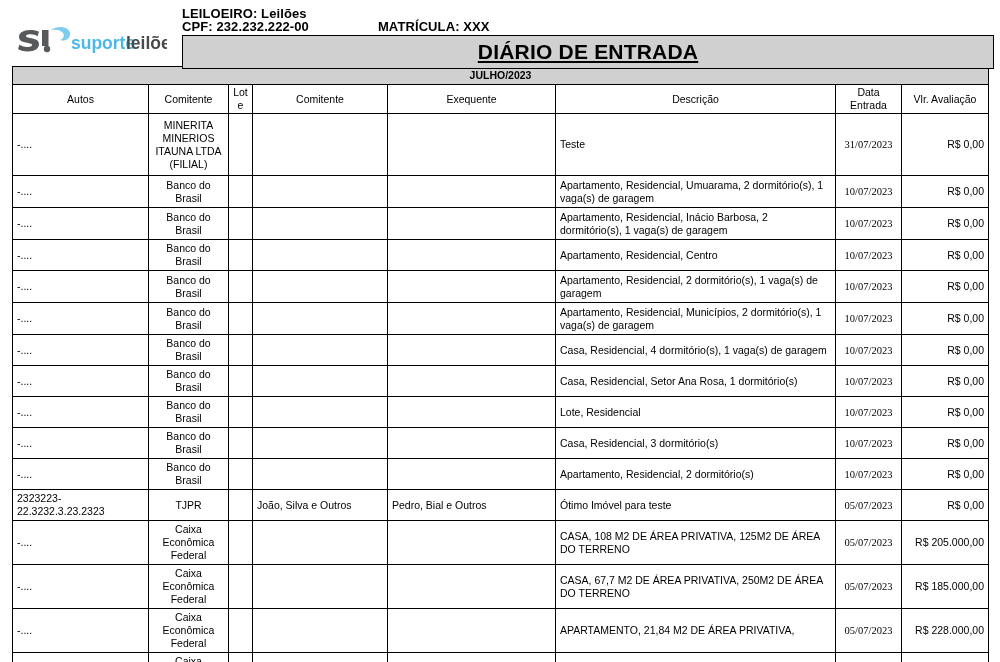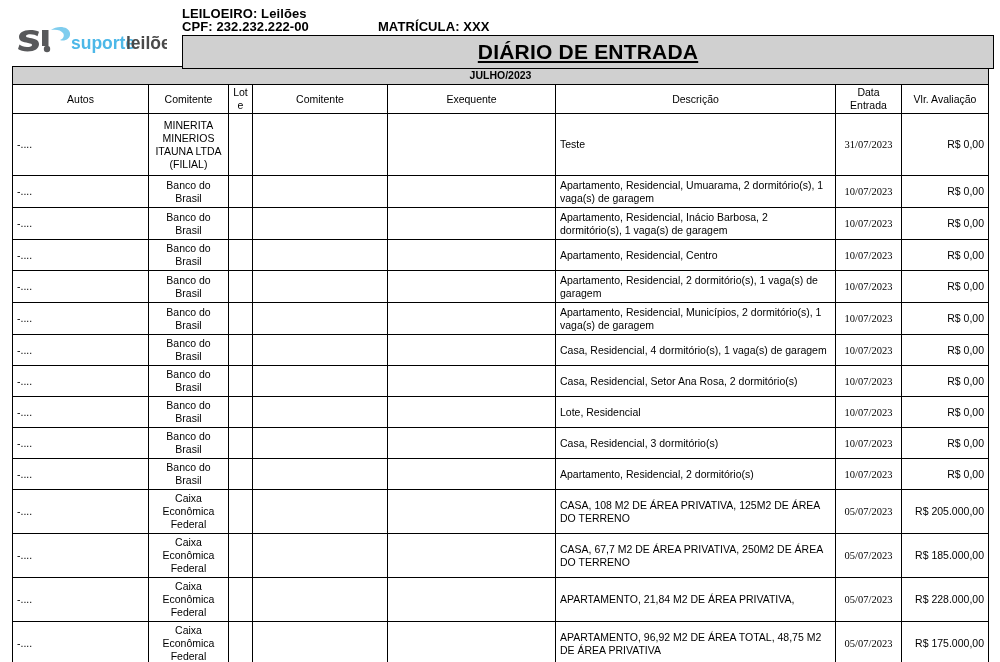--- a/index.html
+++ b/index.html
@@ -255,21 +255,21 @@
           <td class="cell-descricao">Casa, Residencial, 4 dormitório(s), 1 vaga(s) de garagem</td>
           <td class="cell-data">10/07/2023</td>
           <td class="cell-valor">R$ 0,00</td>
         </tr>
         <tr style="height: 17px;">
           <td class="cell-autos">-....</td>
           <td class="cell-comitente">Banco do Brasil</td>
           <td class="cell-lote"></td>
           <td class="cell-exequente"></td>
           <td class="cell-executado"></td>
-          <td class="cell-descricao">Casa, Residencial, Setor Ana Rosa, 2 dormitório(s)</td>
+          <td class="cell-descricao">Casa, Residencial, Setor Ana Rosa, 1 dormitório(s)</td>
           <td class="cell-data">10/07/2023</td>
           <td class="cell-valor">R$ 0,00</td>
         </tr>
         <tr style="height: 17px;">
           <td class="cell-autos">-....</td>
           <td class="cell-comitente">Banco do Brasil</td>
           <td class="cell-lote"></td>
           <td class="cell-exequente"></td>
           <td class="cell-executado"></td>
           <td class="cell-descricao">Lote, Residencial</td>
@@ -287,20 +287,30 @@
           <td class="cell-valor">R$ 0,00</td>
         </tr>
         <tr style="height: 17px;">
           <td class="cell-autos">-....</td>
           <td class="cell-comitente">Banco do Brasil</td>
           <td class="cell-lote"></td>
           <td class="cell-exequente"></td>
           <td class="cell-executado"></td>
           <td class="cell-descricao">Apartamento, Residencial, 2 dormitório(s)</td>
           <td class="cell-data">10/07/2023</td>
+          <td class="cell-valor">R$ 0,00</td>
+        </tr>
+        <tr style="height: 17px;">
+          <td class="cell-autos">2323223-22.3232.3.23.2323</td>
+          <td class="cell-comitente">TJPR</td>
+          <td class="cell-lote"></td>
+          <td class="cell-exequente">João, Silva e Outros</td>
+          <td class="cell-executado">Pedro, Bial e Outros</td>
+          <td class="cell-descricao">Ótimo Imóvel para teste</td>
+          <td class="cell-data">05/07/2023</td>
           <td class="cell-valor">R$ 0,00</td>
         </tr>
         <tr style="height: 41px;">
           <td class="cell-autos">-....</td>
           <td class="cell-comitente">Caixa Econômica Federal</td>
           <td class="cell-lote"></td>
           <td class="cell-exequente"></td>
           <td class="cell-executado"></td>
           <td class="cell-descricao">CASA, 108 M2 DE ÁREA PRIVATIVA, 125M2 DE ÁREA DO TERRENO</td>
           <td class="cell-data">05/07/2023</td>

